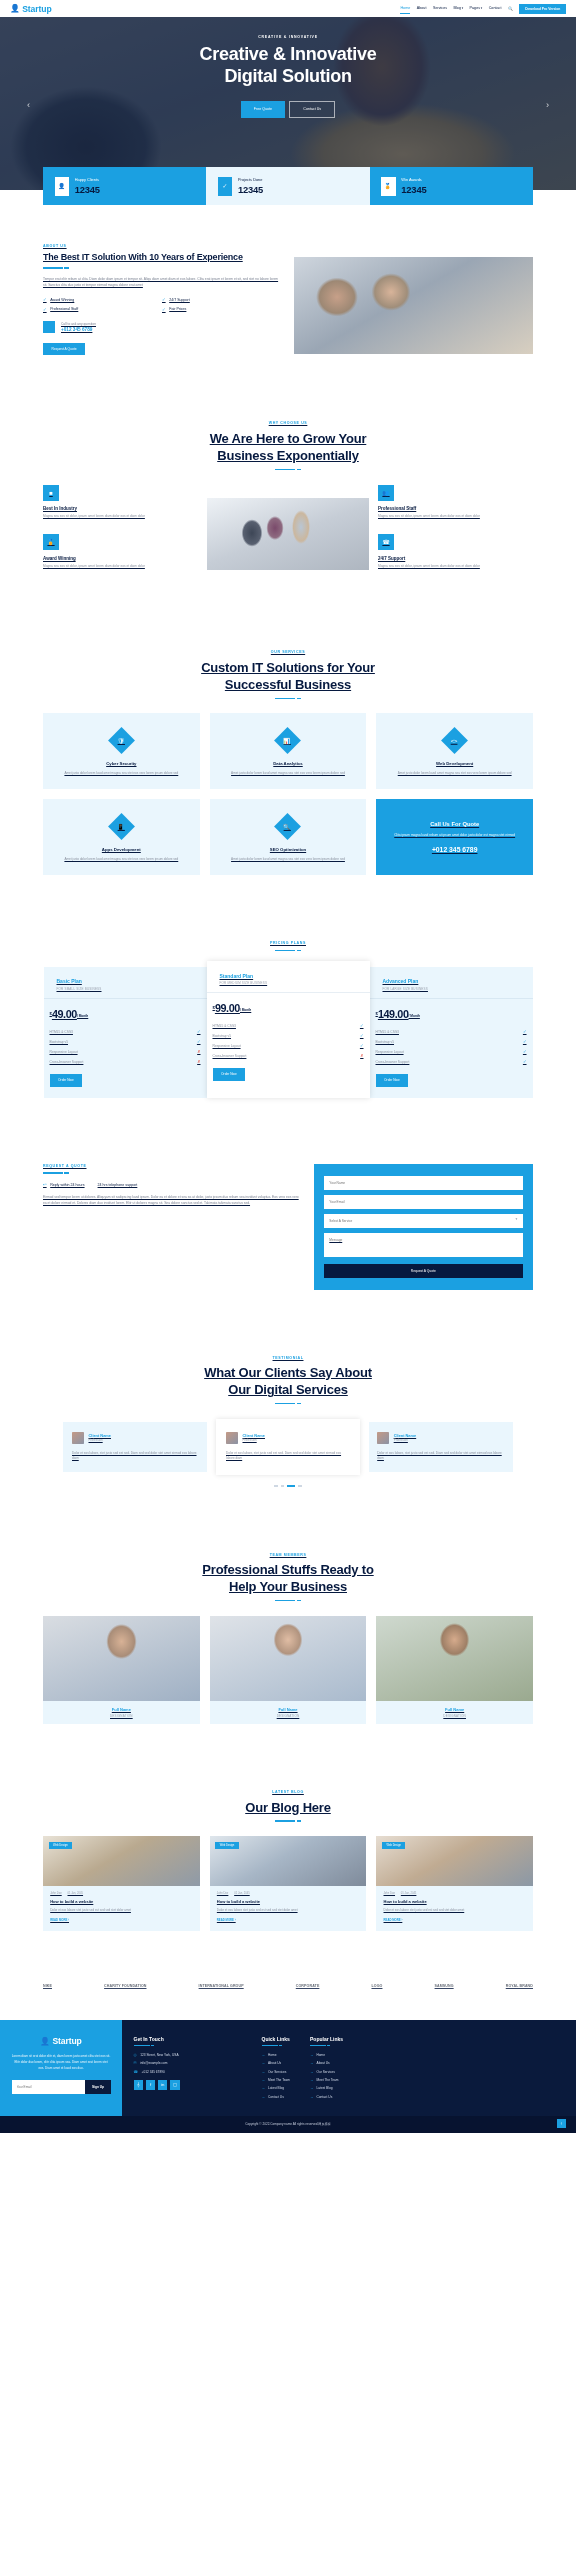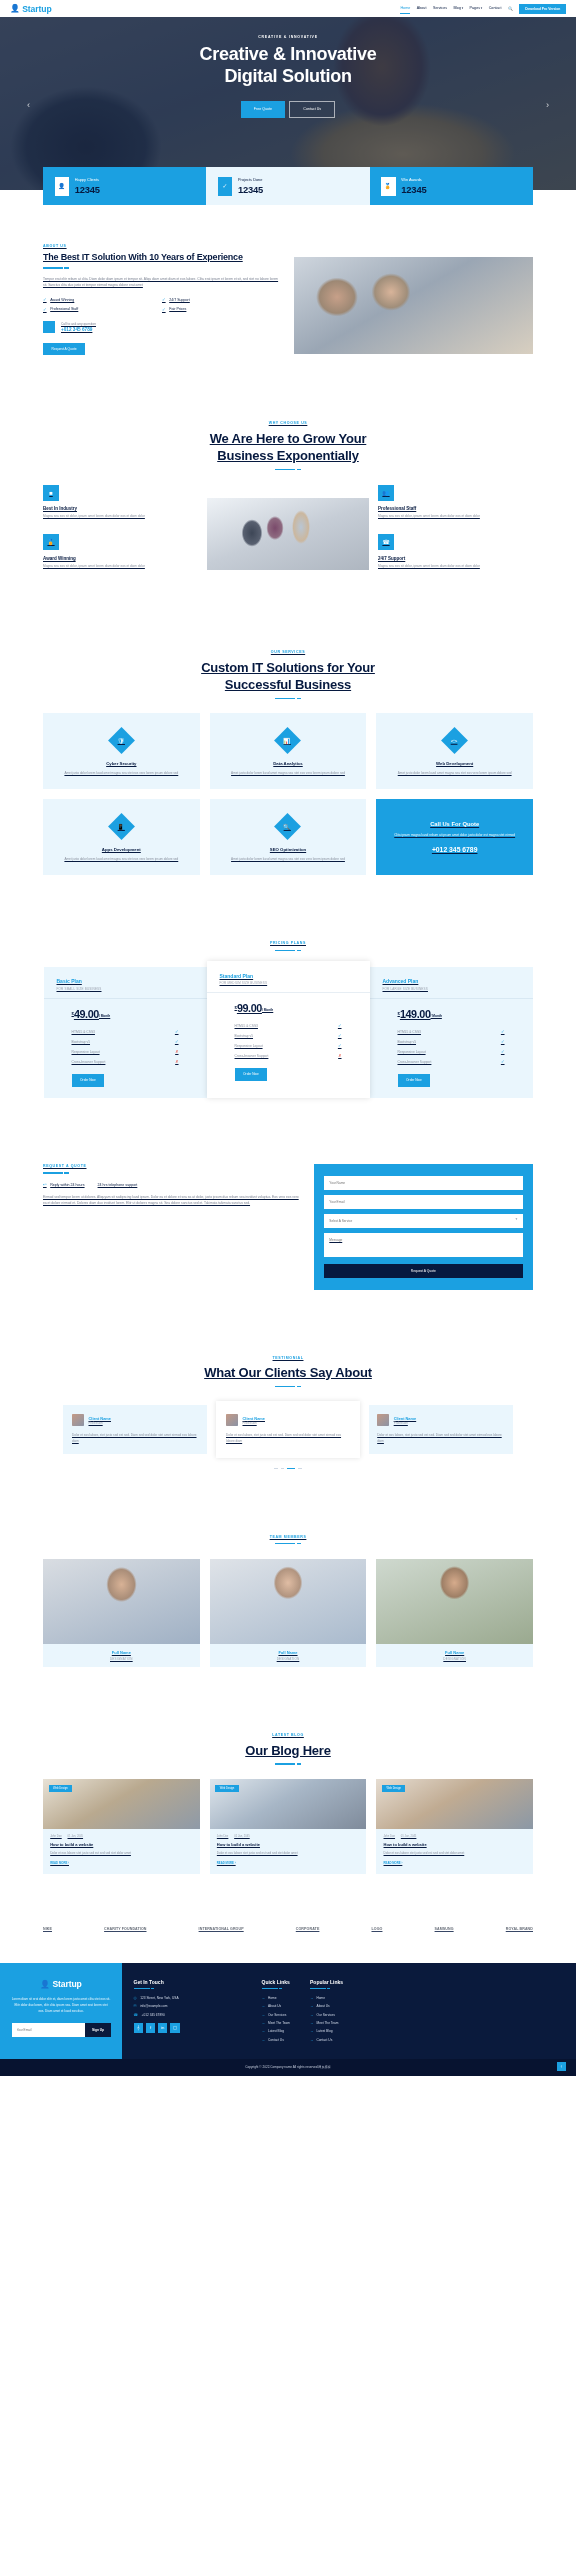--- a/index.html
+++ b/index.html
@@ -179,21 +179,21 @@
   
   .price-grid { display: flex; gap: 0; margin-top: 16px; align-items: flex-start; justify-content: center; }
   .price-card { width: 163px; background: #eaf6fd; padding-bottom: 11.5px; }
   .price-card.featured {
     background: #fff; box-shadow: 0 0 5.8px rgba(0,0,0,0.13);
     position: relative; z-index: 4; margin: -5.8px 0; padding-bottom: 17.3px;
   }
   .price-head { padding: 11.5px 13px 7.2px; }
   .price-name { color: #1ba0e1; font-size: 5px; font-weight: bold; margin-bottom: 2.2px; }
   .price-sub { font-size: 3px; color: #9aa1ae; letter-spacing: 0.2px; }
-  .price-body { padding: 0 28px; border-top: 0.7px solid #d8e8f3; padding-top: 10px; }
+  .price-body { padding: 0 6px; border-top: 0.7px solid #d8e8f3; padding-top: 10px; }
   .price-card.featured .price-body { border-top-color: #e7eef4; }
   .price-amt { display: flex; align-items: flex-start; margin-bottom: 7.2px; }
   .price-cur { font-size: 4.3px; font-weight: bold; margin-top: 2.2px; }
   .price-val { font-size: 10.8px; font-weight: bold; line-height: 1; letter-spacing: -0.4px; }
   .price-per { font-size: 3.2px; font-weight: bold; align-self: flex-end; margin-bottom: 1.4px; }
   .price-row {
     display: flex; justify-content: space-between; align-items: center;
     font-size: 3.3px; color: #8a919f; padding: 2.5px 0;
   }
   .ok { color: #1ba0e1; font-size: 4.3px; }
@@ -646,20 +646,21 @@
         <textarea class="qf-field qf-area" placeholder="Message" style=""></textarea>
         <button class="btn-qf">Request A Quote</button>
       </div>
     </div>
   </div>
 
   <div class="sec container">
     <div class="sec-kicker">TESTIMONIAL</div>
     <div class="sec-title">
       <div>What Our Clients Say About</div>
+      <div>Our Digital Services</div>
     </div>
     <div class="rule">
         <i></i>
         <i></i>
       </div>
     <div class="testi-row">
       <div class="testi">
         <div class="testi-top">
           <div class="testi-av"></div>
           <div>
@@ -693,20 +694,24 @@
     <div class="dots">
       <i></i>
       <i></i>
       <i class="on"></i>
       <i></i>
     </div>
   </div>
 
   <div class="sec container">
     <div class="sec-kicker">TEAM MEMBERS</div>
+    <div class="sec-title">
+      <div>Professional Stuffs Ready to</div>
+      <div>Help Your Business</div>
+    </div>
     <div class="rule">
         <i></i>
         <i></i>
       </div>
     <div class="team-grid">
       <div class="team-card">
         <div class="team-photo tp1"></div>
         <div class="team-meta">
           <div class="team-name">Full Name</div>
           <div class="team-role">DESIGNATION</div>

